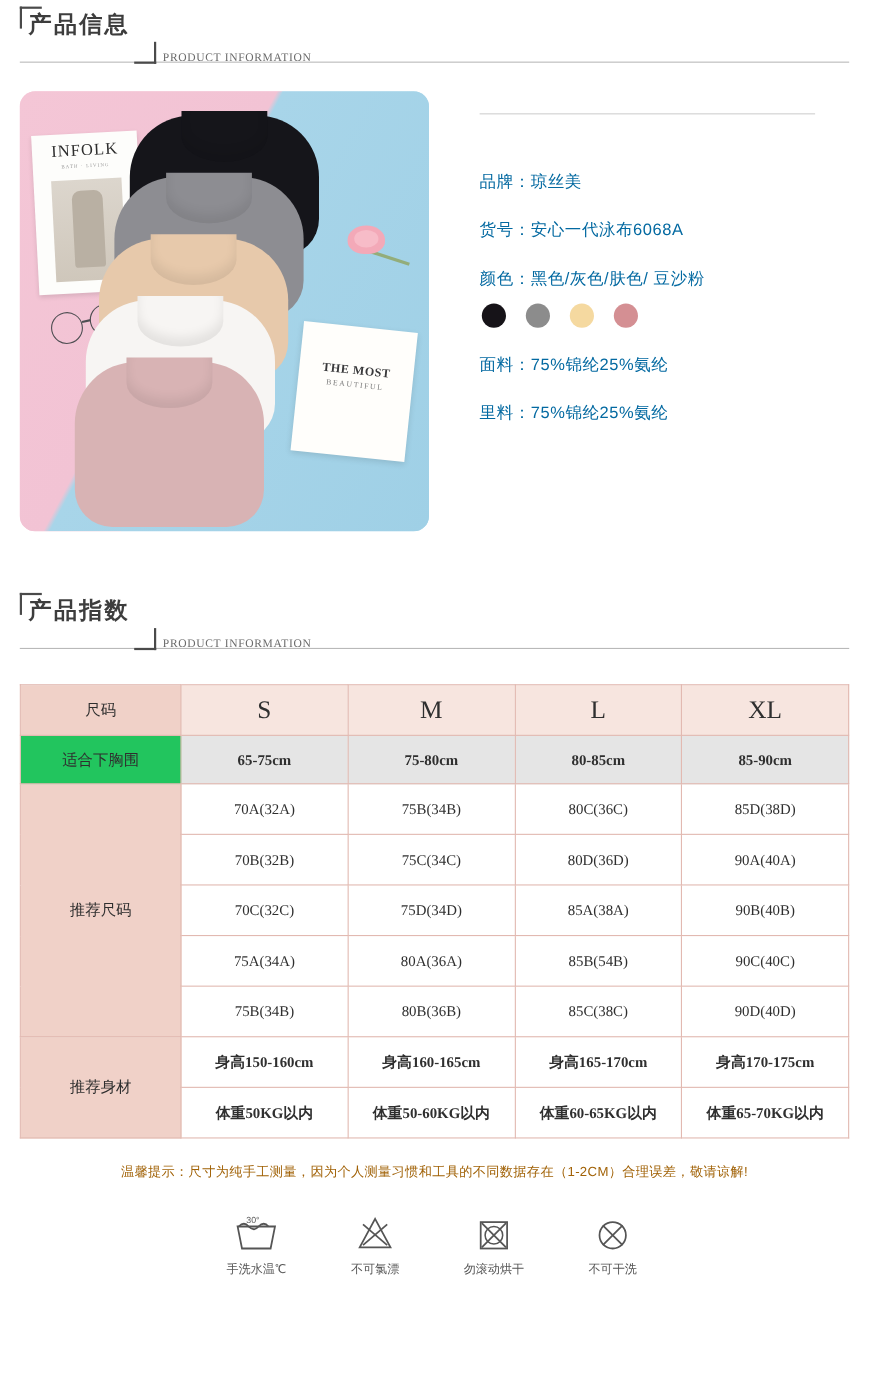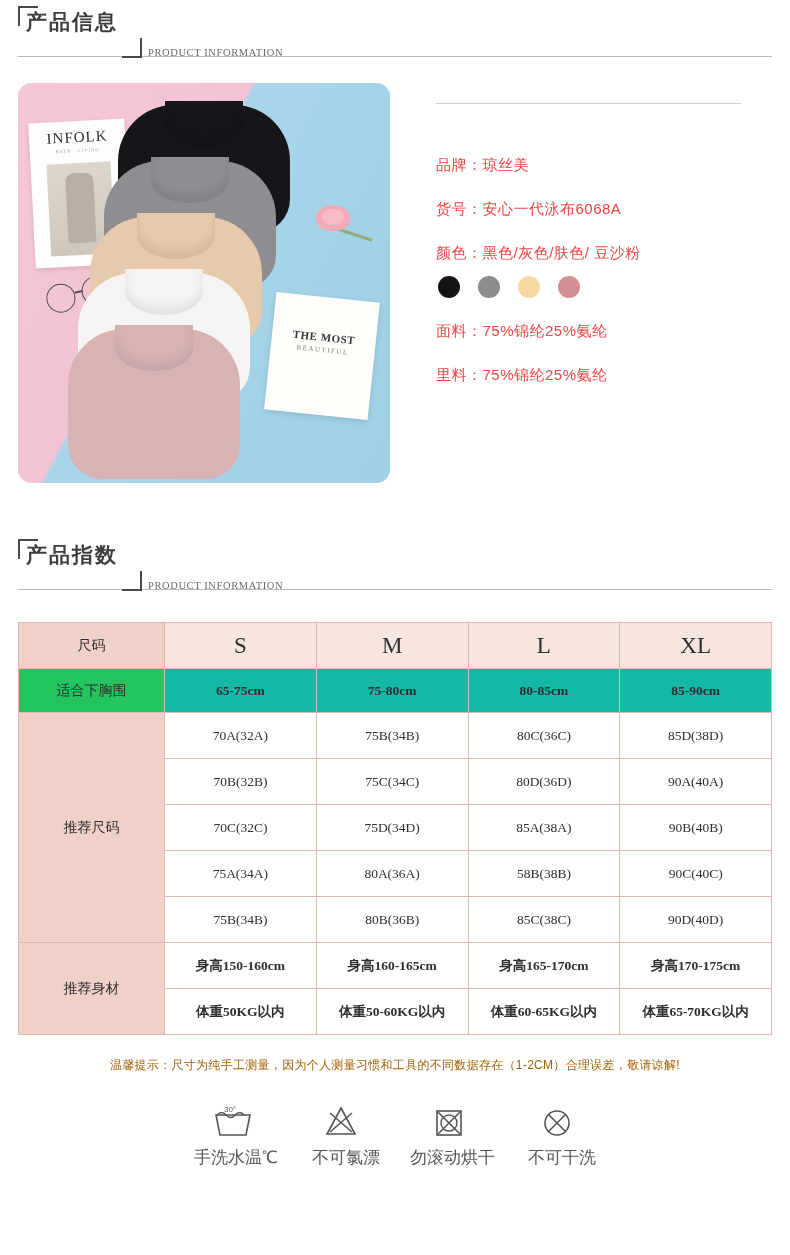--- a/index.html
+++ b/index.html
@@ -228,21 +228,21 @@
   .info-title-rule {
     margin-top: 14px;
     border-top: 1px solid #cfcfcf;
     width: 305px;
   }
   .info-list {
     margin-top: 52px;
   }
   .info-row {
     font-size: 15px;
-    color: #ef4444;
+    color: #0369a1;
     margin-bottom: 25px;
     letter-spacing: .5px;
   }
   .swatches {
     display: flex;
     gap: 18px;
     margin: -12px 0 24px 2px;
   }
   .sw {
     width: 22px; height: 22px;
@@ -277,21 +277,21 @@
     height: 46px;
   }
   td.cell {
     font-size: 13.5px;
     height: 46px;
   }
   td.cell.bold {
     font-weight: bold;
   }
   td.chest {
-    background: #14b8a6;
+    background: #e5e5e5;
     font-size: 13.5px;
     height: 44px;
     font-weight: bold;
   }
   td.hdr-col.chest-lbl { background:#22c55e; }
 
   
   .note {
     text-align: center;
     color: #a16207;
@@ -309,25 +309,24 @@
     width: 78px;
     text-align: center;
   }
   .care-item .glyph {
     height: 42px;
     display: flex;
     align-items: center;
     justify-content: center;
   }
   .care-item .lbl {
-    font-size: 17px;
+    font-size: 11px;
     color: #555;
     margin-top: 4px;
     white-space: nowrap;
-    text-align: right;
   }
   svg { display: block; }
 </style>
 </head>
 <body>
 
 <div class="sec-head">
   <div class="bracket-tl"></div>
   <div class="cn">产品信息</div>
   <div class="bracket-br" style="left:104px; top:38px;"></div>
@@ -440,21 +439,21 @@
     </tr>
     <tr>
       <td class="cell">70C(32C)</td>
       <td class="cell">75D(34D)</td>
       <td class="cell">85A(38A)</td>
       <td class="cell">90B(40B)</td>
     </tr>
     <tr>
       <td class="cell">75A(34A)</td>
       <td class="cell">80A(36A)</td>
-      <td class="cell">58B(38B)</td>
+      <td class="cell">85B(54B)</td>
       <td class="cell">90C(40C)</td>
     </tr>
     <tr>
       <td class="cell">75B(34B)</td>
       <td class="cell">80B(36B)</td>
       <td class="cell">85C(38C)</td>
       <td class="cell">90D(40D)</td>
     </tr>
 
     <tr>

